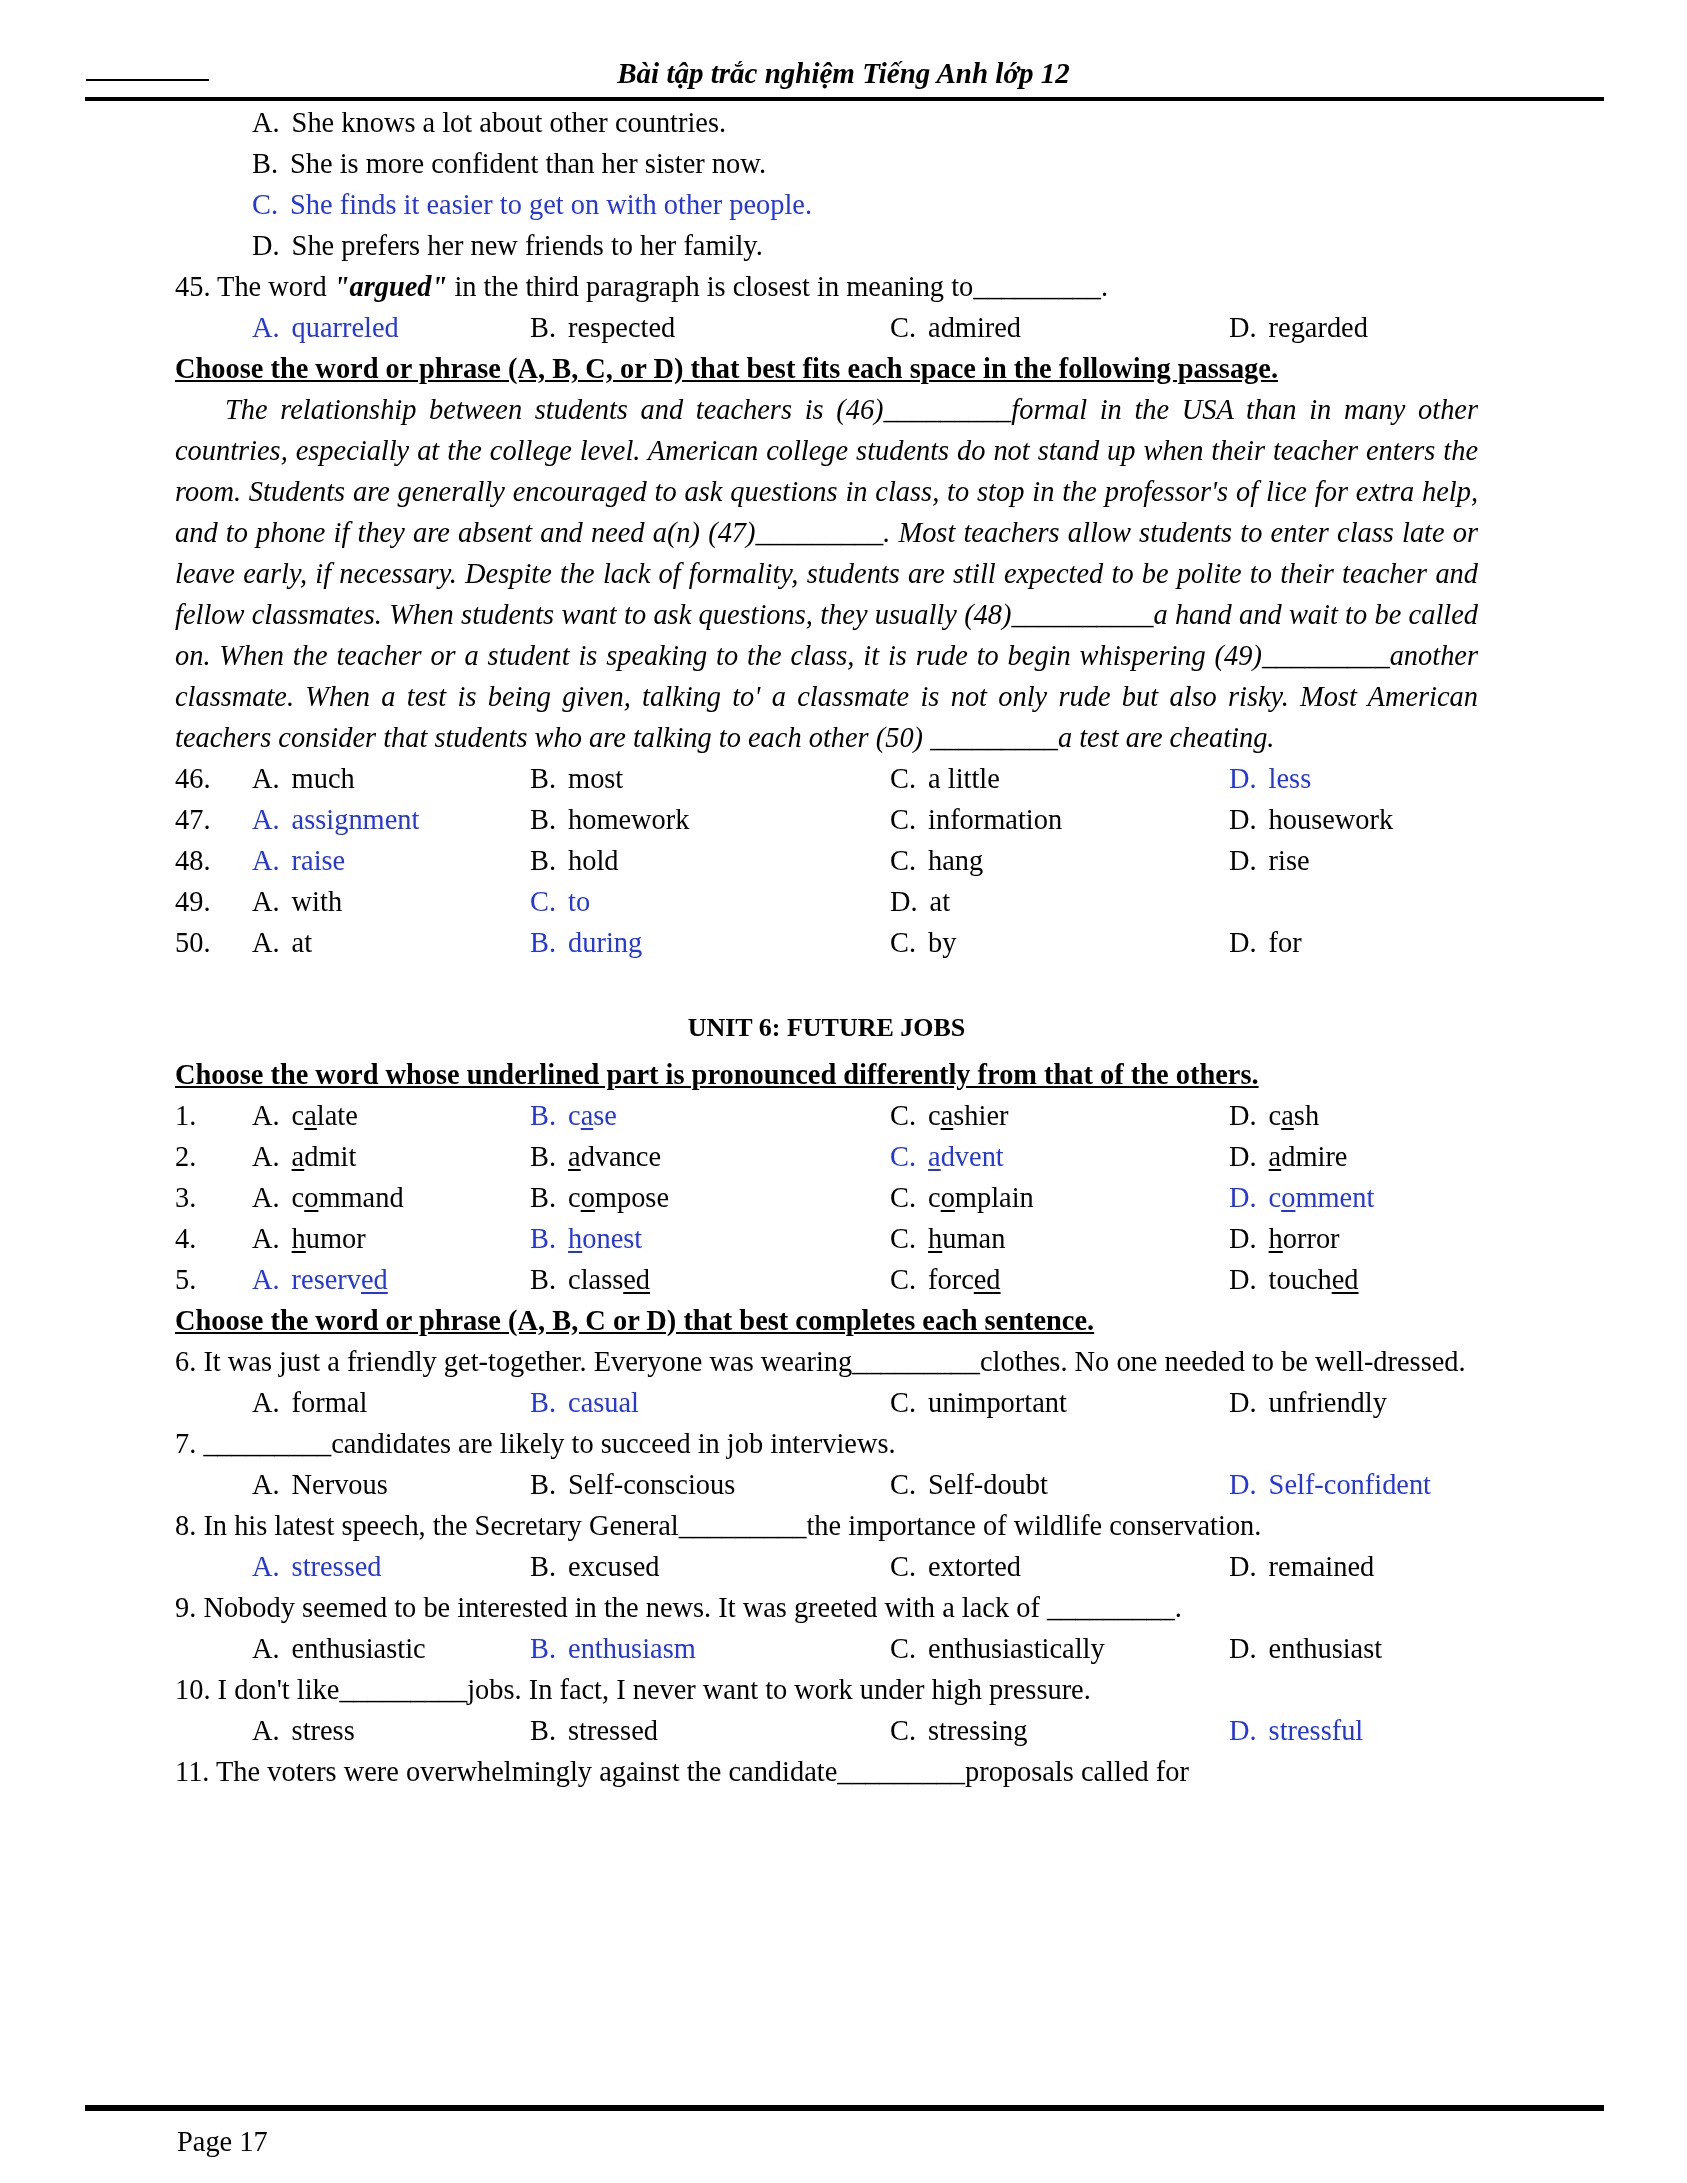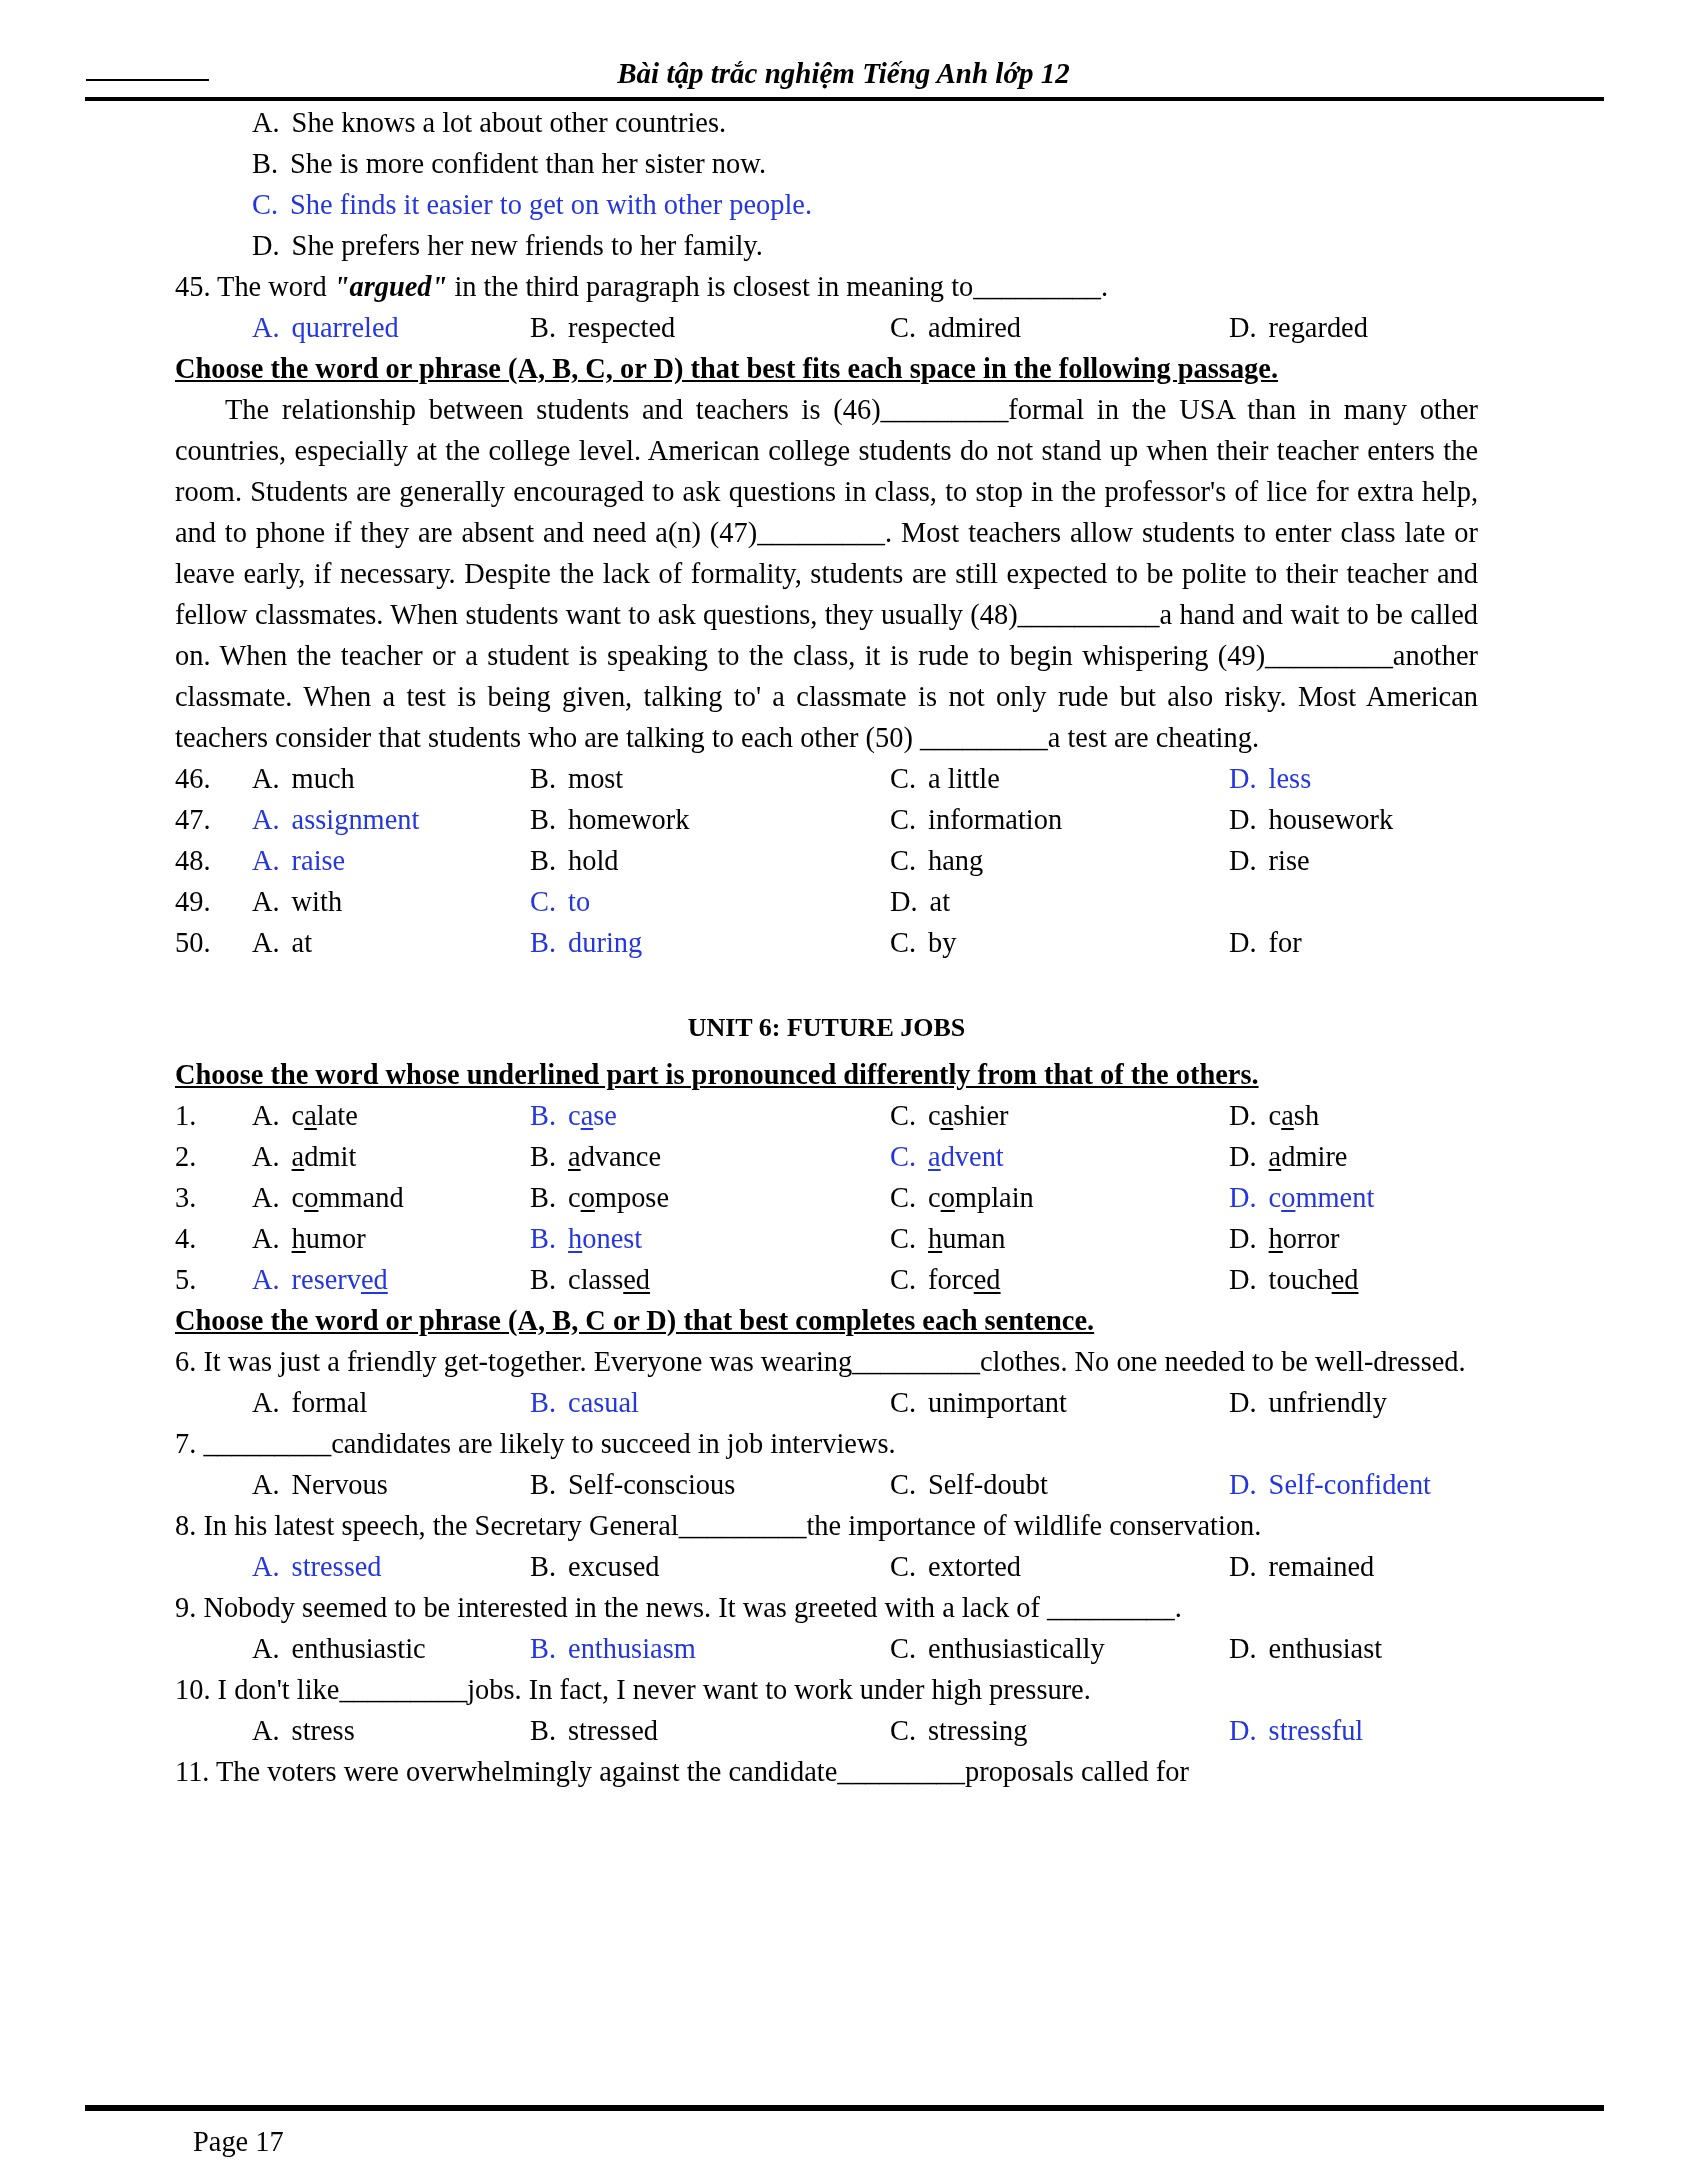--- a/index.html
+++ b/index.html
@@ -19,40 +19,40 @@
   }
   .header-rule { border-top: 4px solid #000; margin: 5.3px 83px 0 85px; }
   .header-left-rule {
     position: absolute; top: 79px; left: 86px; width: 123px;
     border-top: 2.6px solid #000;
   }
   .content { margin: 1px 209px 0 175px; }
   p.para { margin: 0; }
   .bold { font-weight: bold; text-decoration: underline; }
   .justify { text-align: justify; }
-  .findent { text-indent: 50px; }
+  .findent { text-indent: 50px; font-style: italic; }
   .bi { font-weight: bold; font-style: italic; }
   .heading {
     text-align: center; font-weight: bold; font-size: 26px;
     margin: 44px 0 5.3px 0;
   }
   .opt-row {
     display: grid;
     grid-template-columns: 77px 278px 360px 339px 250px;
   }
   .opt-cell { white-space: nowrap; overflow: visible; }
   .opt-label { margin-right: 12px; }
   .choice-line { padding-left: 77px; }
   .blue, .blue span { color: var(--blue); }
   .und { text-decoration: underline; text-underline-offset: 3.3px; }
   .footer-rule {
     position: absolute; left: 85px; right: 83px; top: 2105px;
     border-top: 6px solid #000;
   }
-  .footer-text { position: absolute; left: 193px; top: 2121px; font-size: 28.4px; }
+  .footer-text { position: absolute; left: 177px; top: 2121px; font-size: 28.4px; }
 </style>
 </head>
 <body>
 
 <div class="header-left-rule"></div>
 <div class="header-title">Bài tập trắc nghiệm Tiếng Anh lớp 12</div>
 <div class="header-rule"></div>
 
 <div class="content" id="content">
     <div class="choice-list">

